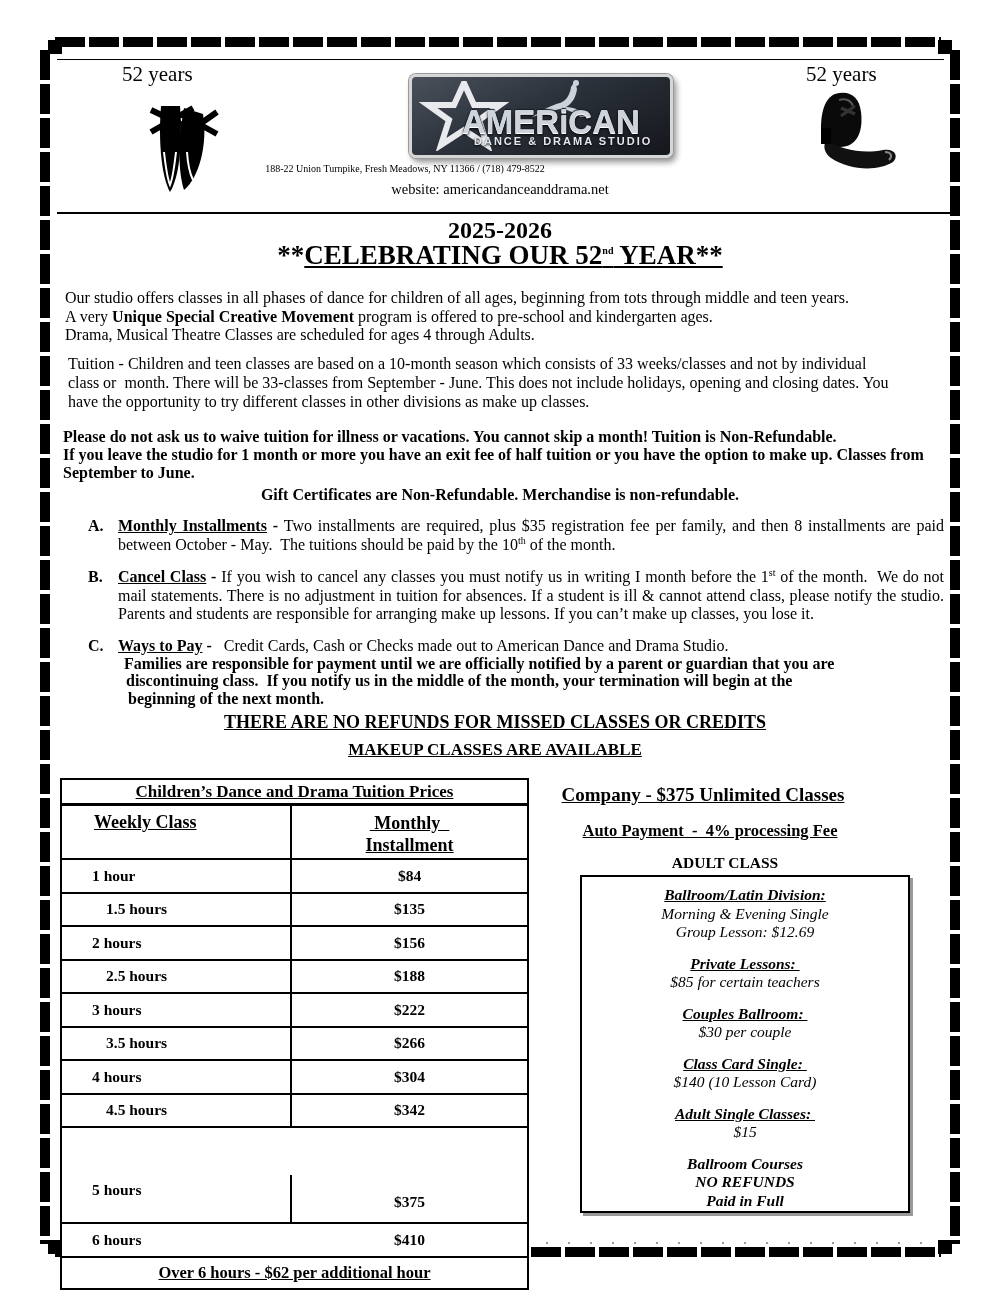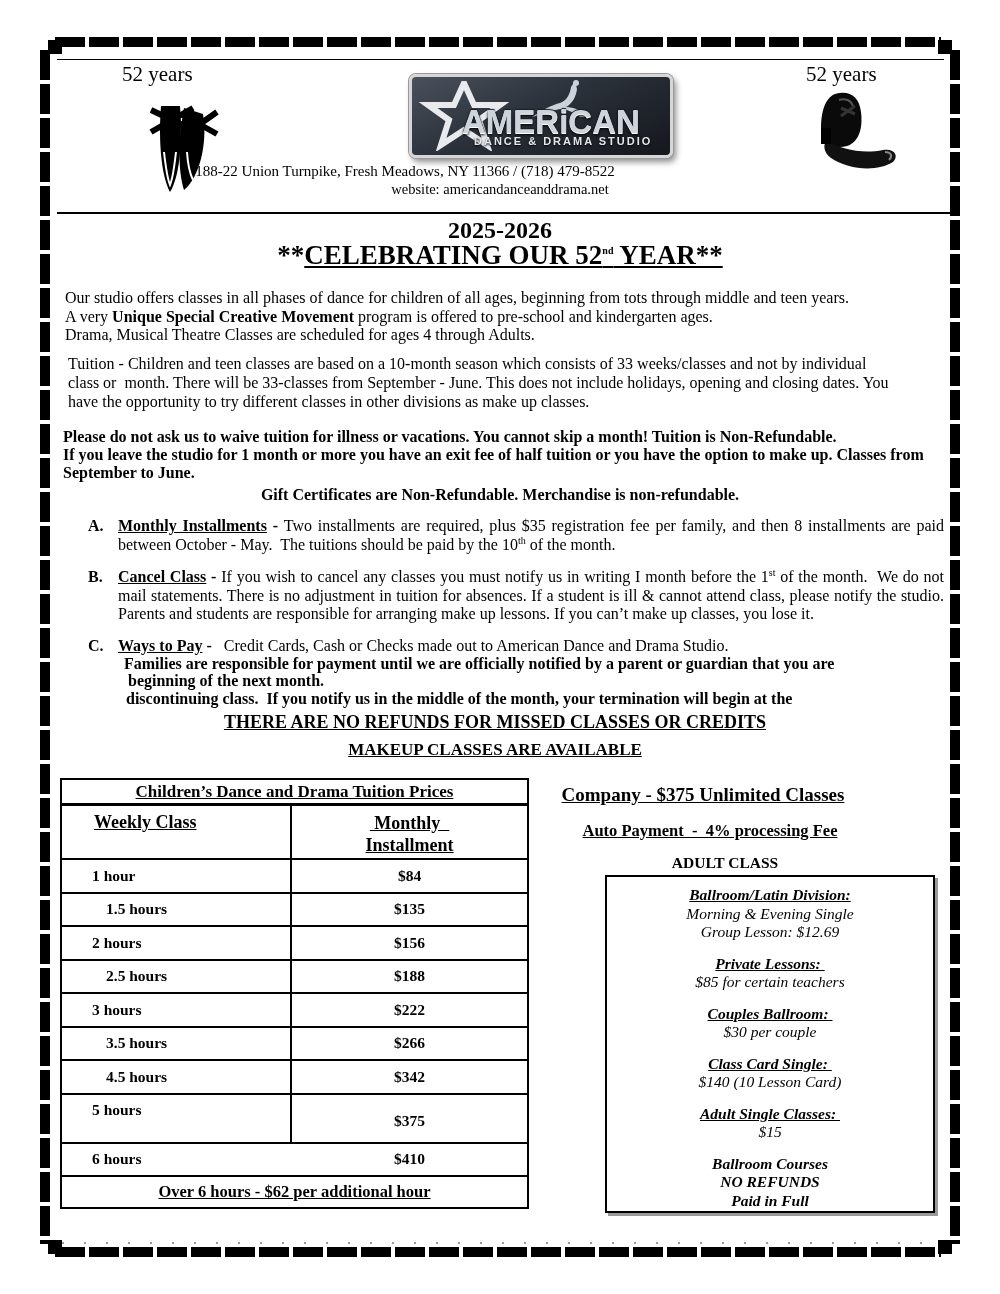--- a/index.html
+++ b/index.html
@@ -37,26 +37,26 @@
   .tbl{position:absolute;left:60px;top:778px;width:465px;border:2px solid #000;background:#fff;}
   .tbl-title{height:23px;border-bottom:3px solid #000;text-align:center;font-weight:bold;font-size:17px;line-height:23px;}
   .tbl-head{display:flex;height:52px;border-bottom:2px solid #000;}
   .tbl-head .c1{width:49.5%;border-right:2px solid #000;font-weight:bold;font-size:18px;padding-top:6px;padding-left:32px;box-sizing:border-box;}
   .tbl-head .c2{flex:1;text-align:center;font-weight:bold;font-size:18px;padding-top:6px;line-height:22px;}
   .trow{display:flex;border-bottom:2px solid #000;height:31.5px;align-items:center;}
   .trow .c1{width:49.5%;align-self:stretch;display:flex;align-items:center;border-right:2px solid #000;
             font-weight:bold;font-size:15.5px;padding-left:30px;box-sizing:border-box;text-align:right;}
   .trow .c1.indent{padding-left:44px;}
   .trow .c2{flex:1;text-align:center;font-weight:bold;font-size:15.5px;}
-  .trow.tall{height:47px;}
+  .trow.tall{height:47px;margin-top:47px;}
   .trow.tall .c1,.trow.tall .c2{align-items:flex-start;padding-top:6px;}
   .trow.nodiv .c1{border-right:none;}
   .tbl-foot{height:30px;text-align:center;font-weight:bold;font-size:16.5px;line-height:30px;}
   
-  .adult-box{position:absolute;left:605px;top:875px;width:330px;height:338px;border:2px solid #000;
+  .adult-box{position:absolute;left:580px;top:875px;width:330px;height:338px;border:2px solid #000;
              background:#fff;box-shadow:3px 3px 0 #999;box-sizing:border-box;text-align:center;
              font-style:italic;font-size:15.5px;line-height:18.5px;padding-top:9px;}
   .adult-box .sec{margin-bottom:13px;}
   .adult-box .h{font-weight:bold;text-decoration:underline;}
 </style>
 </head>
 <body>
 
 <div class="page">
 
@@ -101,21 +101,21 @@
     <svg width="110" height="100" viewBox="0 0 110 100">
       <path d="M38,10 C52,6 62,12 64,28 C66,44 62,58 50,62 C36,66 24,58 24,44 C24,28 28,14 38,10 Z" fill="#0a0a0a"></path>
       <path d="M30,56 C44,66 66,70 86,66 C98,64 102,72 96,78 C80,88 52,86 34,74 C26,68 26,60 30,56 Z" fill="#111"></path>
       <path d="M42,16 C48,14 54,16 56,22" stroke="#555" stroke-width="2" fill="none"></path>
       <path d="M44,24 L58,30 M58,22 L44,32" stroke="#333" stroke-width="3"></path>
       <rect x="24" y="44" width="10" height="16" fill="#000"></rect>
       <path d="M88,68 C94,68 96,72 92,76" stroke="#888" stroke-width="2" fill="none"></path>
     </svg>
   </div>
 
-  <div class="abs ctr" style="left:0;top:163px;width:810px;font-size:15px;">188-22 Union Turnpike, Fresh Meadows, NY 11366 / (718) 479-8522</div>
+  <div class="abs ctr" style="left:0;top:163px;width:810px;font-size:10px;">188-22 Union Turnpike, Fresh Meadows, NY 11366 / (718) 479-8522</div>
   <div class="abs ctr" style="left:0;top:181px;width:1000px;font-size:14.5px;">website: americandanceanddrama.net</div>
   <div class="rule" style="left:57px;top:212px;width:893px;height:2px;"></div>
 
   <div class="abs ctr b" style="left:0;top:217px;width:1000px;font-size:24px;">2025-2026</div>
   <div class="abs ctr b" style="left:0;top:240px;width:1000px;font-size:27px;"><span>**</span><span class="u"><span>CELEBRATING OUR 52</span><sup>nd</sup><span> YEAR**</span></span></div>
 
   <div class="abs body-txt" style="left:65px;top:289px;width:900px;">
     <div>Our studio offers classes in all phases of dance for children of all ages, beginning from tots through middle and teen years.</div>
     <div><span>A very </span><span class="b">Unique Special Creative Movement</span><span> program is offered to pre-school and kindergarten ages.</span></div>
     <div>Drama, Musical Theatre Classes are scheduled for ages 4 through Adults.</div>
@@ -142,22 +142,22 @@
   <div class="li" style="top:568px;">
     <span class="letter">B.</span>
     <div class="bd body-txt just"><span class="b u">Cancel Class</span><span class="b"> - </span><span>If you wish to cancel any classes you must notify us in writing I month before the 1</span><sup>st</sup><span> of the month. &nbsp;We do not mail statements. There is no adjustment in tuition for absences. If a student is ill &amp; cannot attend class, please notify the studio. Parents and students are responsible for arranging make up lessons. If you can’t make up classes, you lose it.</span></div>
   </div>
 
   <div class="li" style="top:637px;">
     <span class="letter">C.</span>
     <div class="bd body-txt" style="line-height:17.5px;">
       <div><span class="b u">Ways to Pay</span><span class="b"> - </span><span>&nbsp;&nbsp;Credit Cards, Cash or Checks made out to American Dance and Drama Studio.</span></div>
       <div class="b" style="margin-left:6px;">Families are responsible for payment until we are officially notified by a parent or guardian that you are</div>
+      <div class="b" style="margin-left:8px;">discontinuing class.&nbsp; If you notify us in the middle of the month, your termination will begin at the</div>
       <div class="b" style="margin-left:10px;">beginning of the next month.</div>
-      <div class="b" style="margin-left:8px;">discontinuing class.&nbsp; If you notify us in the middle of the month, your termination will begin at the</div>
     </div>
   </div>
 
   <div class="abs ctr b u" style="left:60px;top:740px;width:870px;font-size:17px;">MAKEUP CLASSES ARE AVAILABLE</div>
   <div class="abs ctr b u" style="left:60px;top:712px;width:870px;font-size:18px;">THERE ARE NO REFUNDS FOR MISSED CLASSES OR CREDITS</div>
 
   <div class="tbl">
     <div class="tbl-title"><span class="u">Children’s Dance and Drama Tuition Prices</span></div>
     <div class="tbl-head">
       <div class="c1"><span class="u">Weekly Class</span></div>
@@ -181,20 +181,24 @@
       </div>
     <div class="trow">
         <div class="c1">3 hours</div>
         <div class="c2">$222</div>
       </div>
     <div class="trow">
         <div class="c1 indent">3.5 hours</div>
         <div class="c2">$266</div>
       </div>
     <div class="trow">
+        <div class="c1">4 hours</div>
+        <div class="c2">$304</div>
+      </div>
+    <div class="trow">
         <div class="c1 indent">4.5 hours</div>
         <div class="c2">$342</div>
       </div>
     <div class="trow tall">
         <div class="c1">5 hours</div>
         <div class="c2">$375</div>
       </div>
     <div class="trow nodiv">
         <div class="c1">6 hours</div>
         <div class="c2">$410</div>

